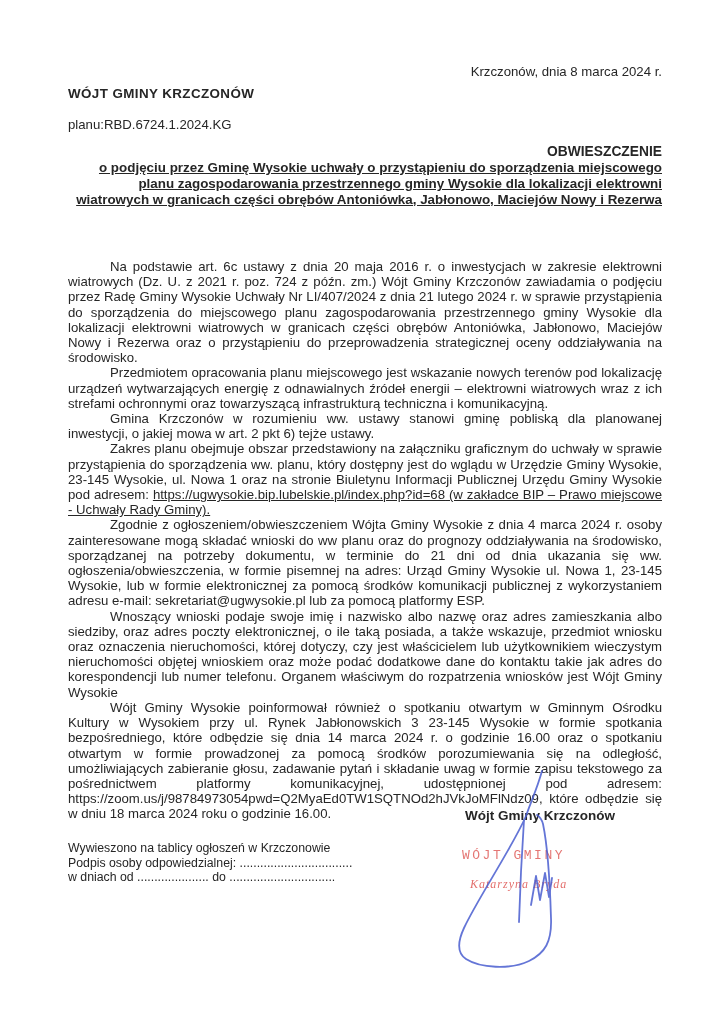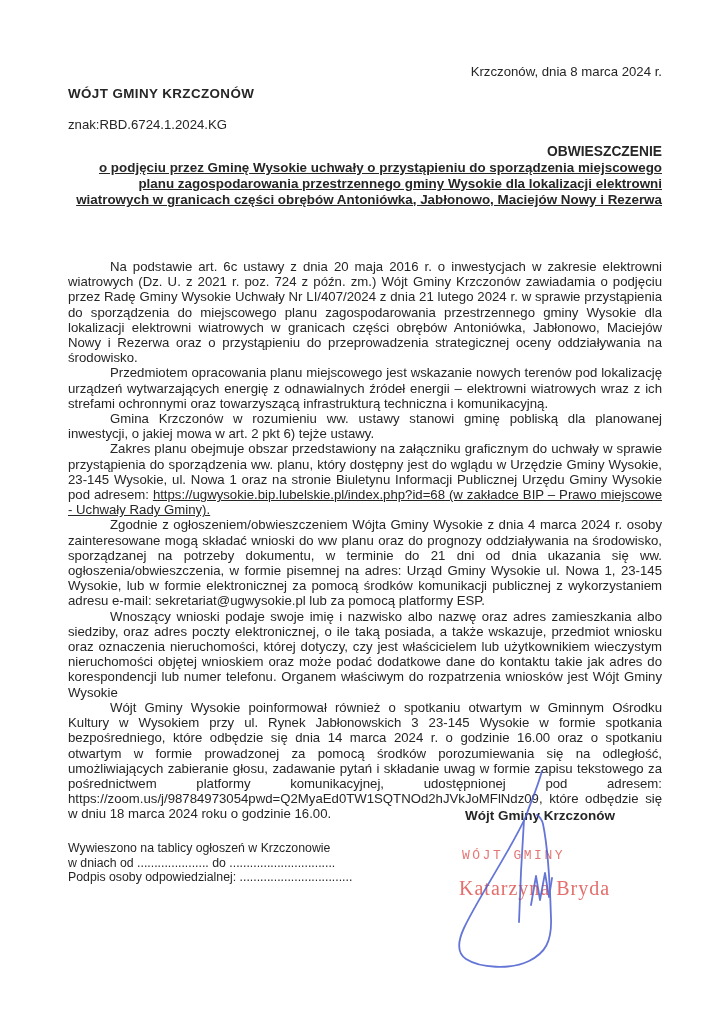--- a/index.html
+++ b/index.html
@@ -49,45 +49,45 @@
     position:absolute;top:808px;left:400px;width:280px;
     text-align:center;font-size:13.5px;font-weight:bold;
   }
   .stamp-role{
     position:absolute;top:848px;left:462px;
     color:var(--stamp-red);font-size:13px;letter-spacing:2.5px;
     opacity:.85;
     font-family:Liberation Mono, monospace;
   }
   .stamp-name{
-    position:absolute;top:877px;left:459px;
+    position:absolute;top:877px;left:470px;
     color:var(--stamp-red);
     font-family:"Liberation Serif","DejaVu Serif",serif;
-    font-size:20px;letter-spacing:1px;
+    font-style:italic;font-size:12px;letter-spacing:1px;
     opacity:.9;
   }
   .pen-signature{
     position:absolute;top:0;left:0;width:724px;height:1024px;
     pointer-events:none;
   }
   .posting-note{
     position:absolute;top:841px;left:68px;
     font-size:12.3px;line-height:14.7px;
   }
 </style>
 </head>
 <body>
 
 <div class="page">
 
   <div class="date-line">Krzczonów, dnia 8 marca 2024 r.</div>
 
   <div class="issuer">WÓJT GMINY KRZCZONÓW</div>
 
-  <div class="reference">znak:RBD.6724.1.2024.KG</div>
+  <div class="reference">planu:RBD.6724.1.2024.KG</div>
 
   <div class="title-block">
     <div class="heading">OBWIESZCZENIE</div>
     <div class="subtitle">o podjęciu przez Gminę Wysokie uchwały o przystąpieniu do sporządzenia miejscowego planu zagospodarowania przestrzennego gminy Wysokie dla lokalizacji elektrowni wiatrowych w granicach części obrębów Antoniówka, Jabłonowo, Maciejów Nowy i Rezerwa</div>
   </div>
 
   <div class="body-text">
     <p>Na podstawie art. 6c ustawy z dnia 20 maja 2016 r. o inwestycjach w zakresie elektrowni wiatrowych (Dz. U. z 2021 r. poz. 724 z późn. zm.) Wójt Gminy Krzczonów zawiadamia o podjęciu przez Radę Gminy Wysokie Uchwały Nr LI/407/2024 z dnia 21 lutego 2024 r. w sprawie przystąpienia do sporządzenia do miejscowego planu zagospodarowania przestrzennego gminy Wysokie dla lokalizacji elektrowni wiatrowych w granicach części obrębów Antoniówka, Jabłonowo, Maciejów Nowy i Rezerwa oraz o przystąpieniu do przeprowadzenia strategicznej oceny oddziaływania na środowisko.</p>
     <p>Przedmiotem opracowania planu miejscowego jest wskazanie nowych terenów pod lokalizację urządzeń wytwarzających energię z odnawialnych źródeł energii – elektrowni wiatrowych wraz z ich strefami ochronnymi oraz towarzyszącą infrastrukturą techniczna i komunikacyjną.</p>
     <p>Gmina Krzczonów w rozumieniu ww. ustawy stanowi gminę pobliską dla planowanej inwestycji, o jakiej mowa w art. 2 pkt 6) tejże ustawy.</p>
@@ -104,17 +104,17 @@
 
   <svg class="pen-signature" viewBox="0 0 724 1024" xmlns="http://www.w3.org/2000/svg" fill="none" stroke="var(--pen-blue)" stroke-width="1.8" stroke-linecap="round" stroke-linejoin="round" opacity="0.85">
     <path d="M542,771 C537,789 530,804 526,816"></path>
     <path d="M526,816 C512,848 478,898 464,928 C457,943 457,953 466,959 C480,968 510,970 529,961 C545,953 552,942 551,918 C550,885 548,848 543,824 C542,820 540,817 537,815"></path>
     <path d="M524,820 C522,850 520,890 519,922"></path>
     <path d="M531,905 L536,876 L540,900 L545,873 L549,897 L552,878"></path>
   </svg>
 
   <div class="posting-note">
     <div>Wywieszono na tablicy ogłoszeń w Krzczonowie</div>
+    <div>Podpis osoby odpowiedzialnej: .................................</div>
     <div>w dniach od ..................... do ...............................</div>
-    <div>Podpis osoby odpowiedzialnej: .................................</div>
   </div>
 
 </div>
 
 </body></html>

